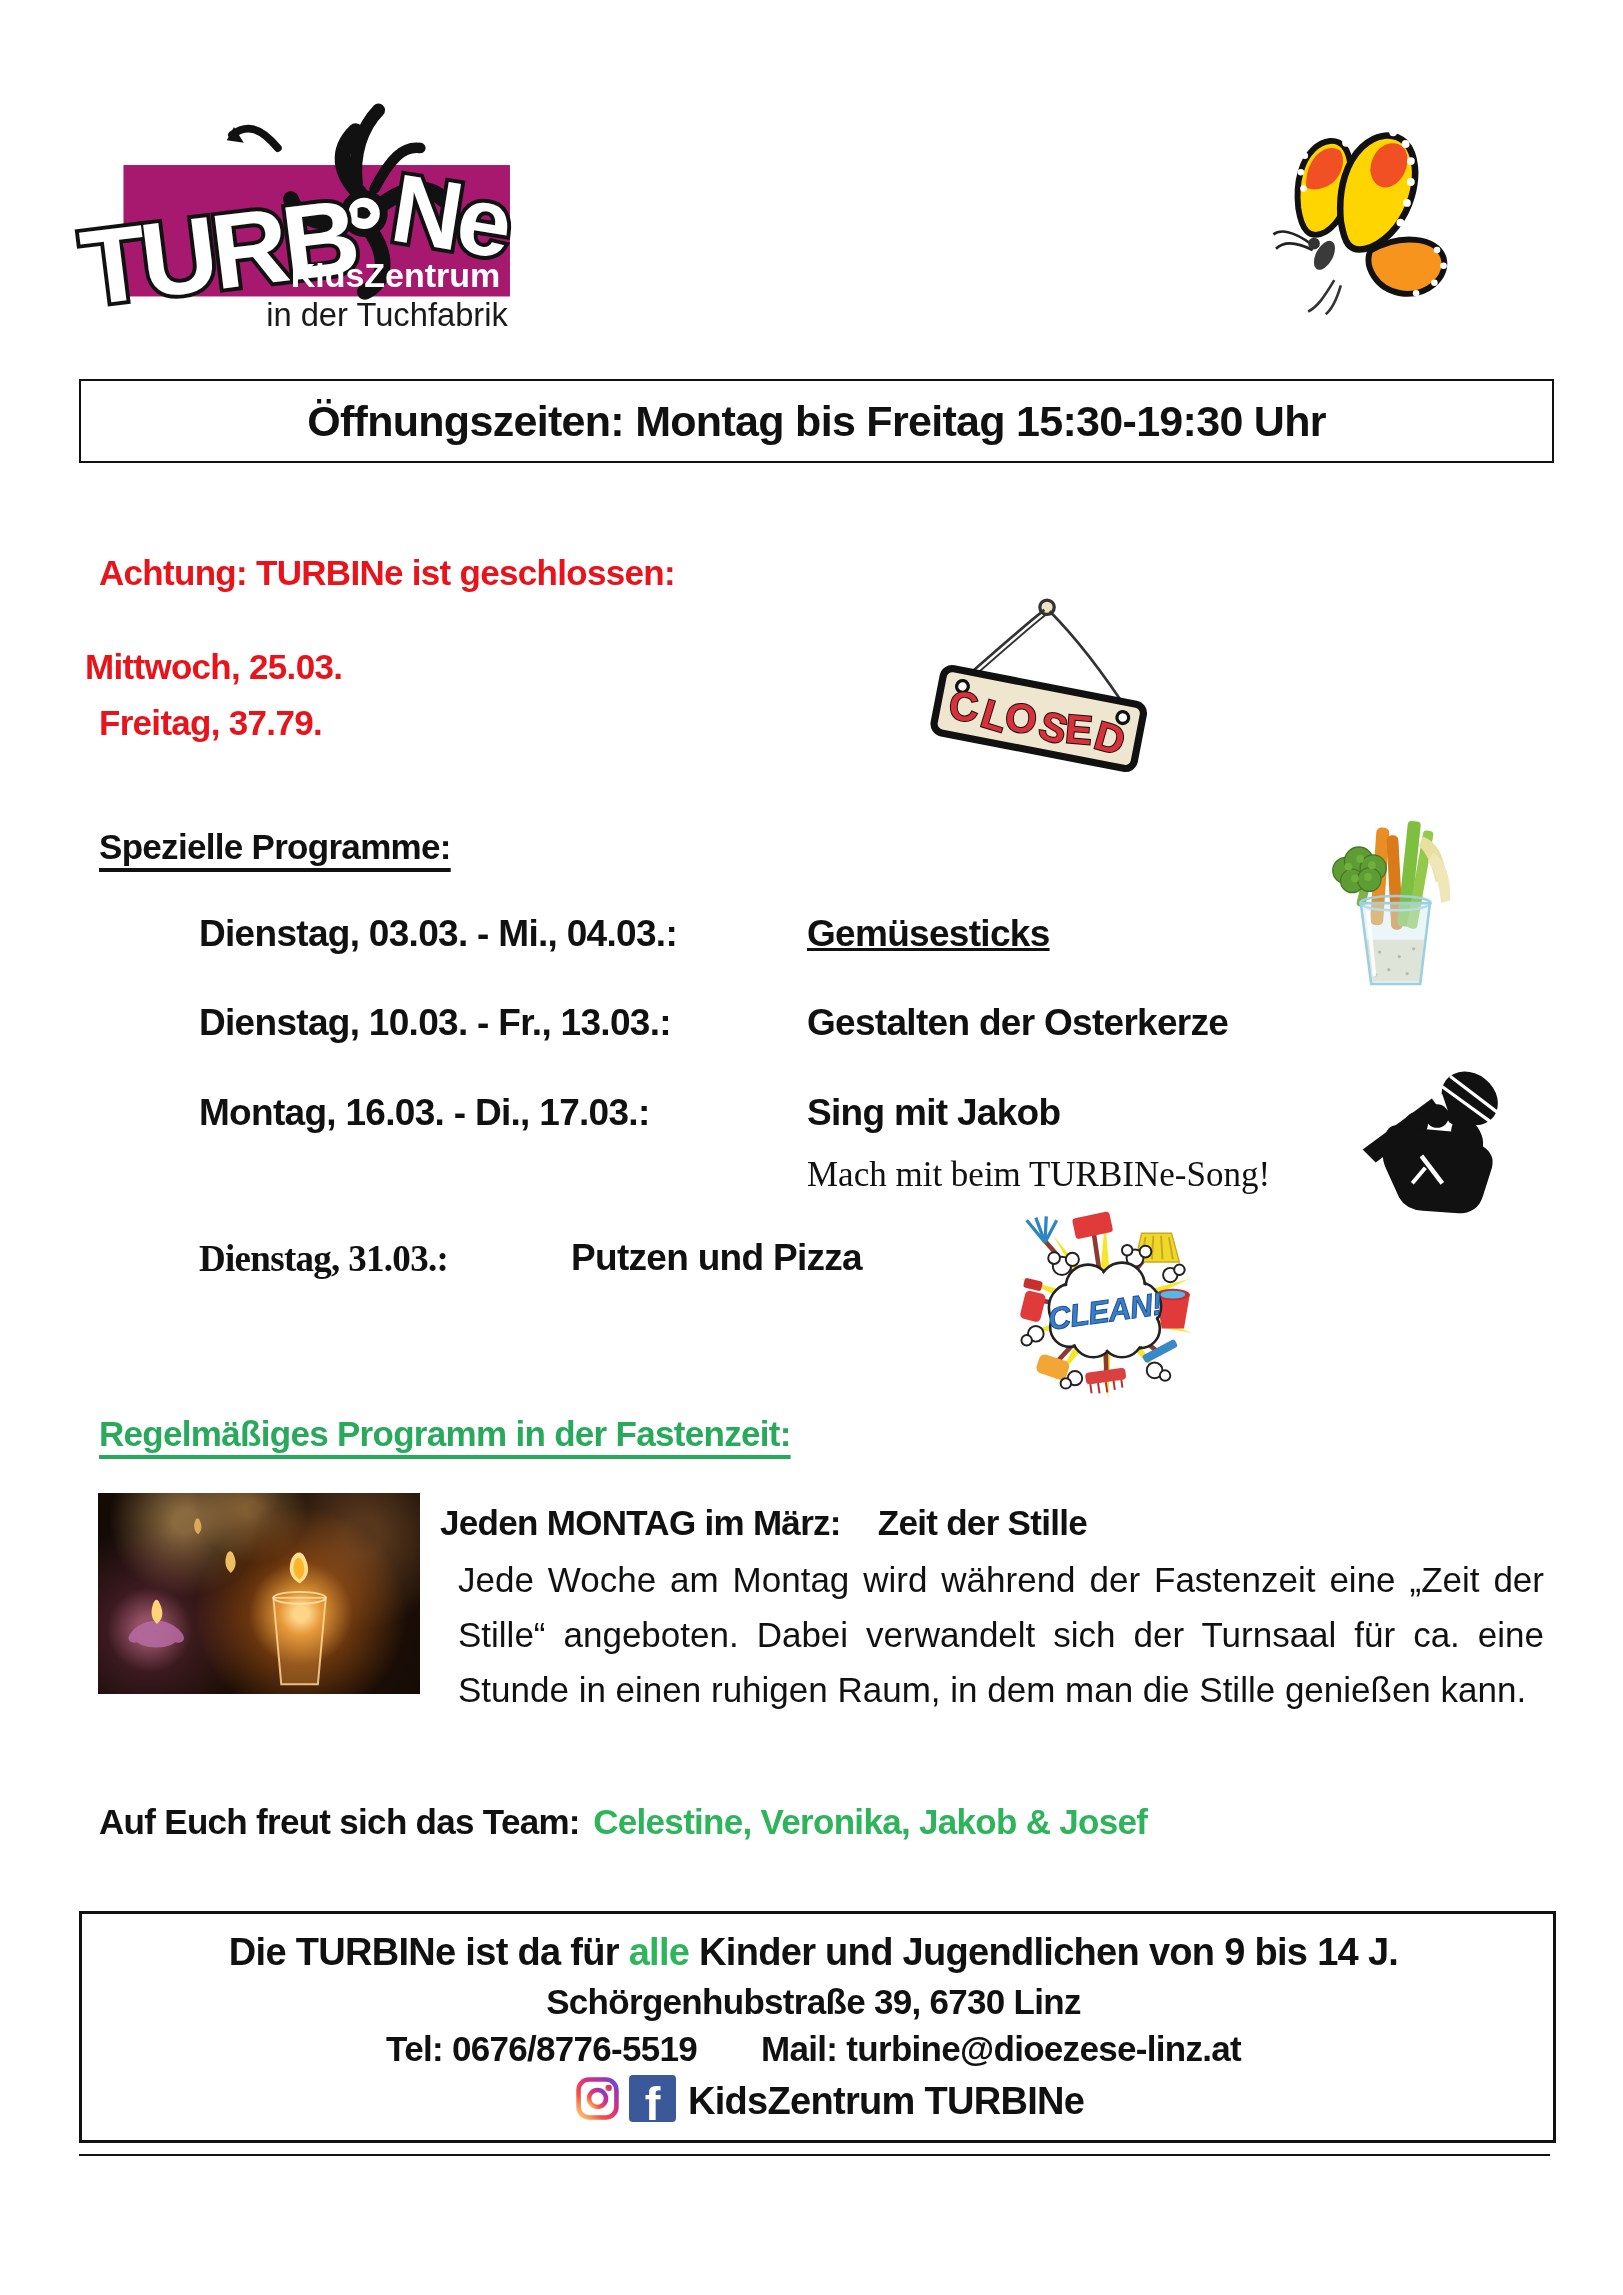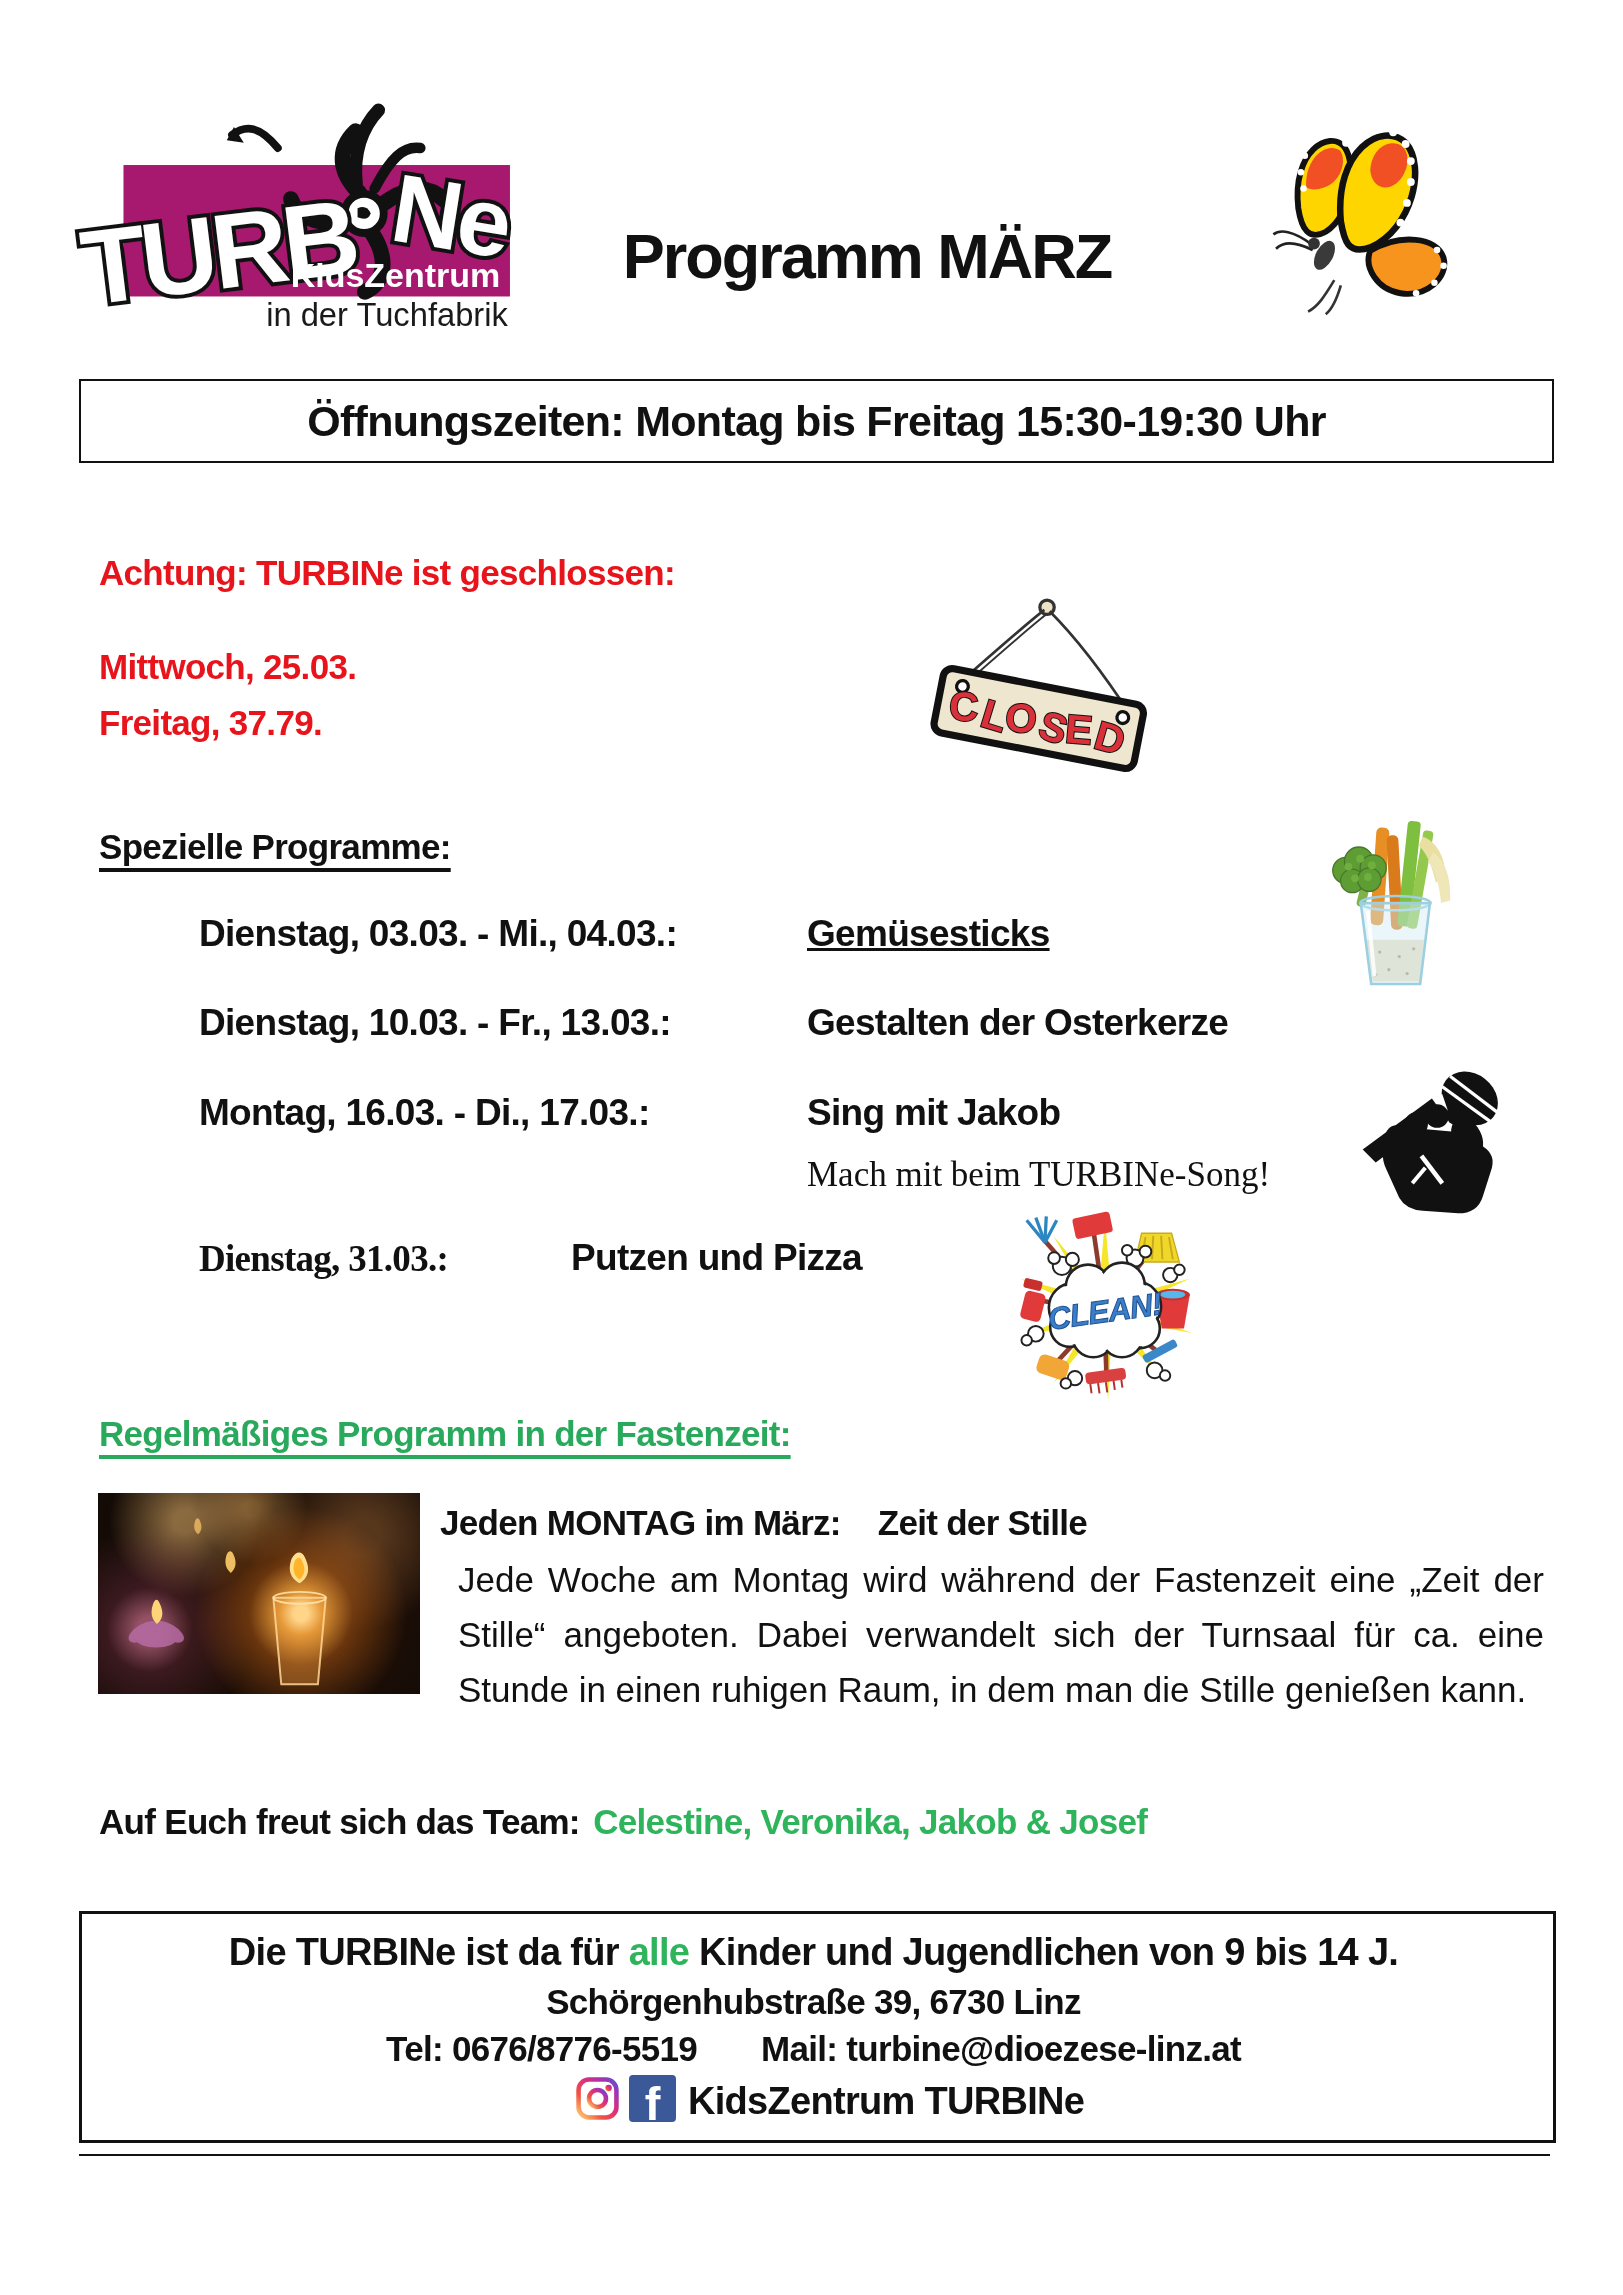--- a/index.html
+++ b/index.html
@@ -54,21 +54,20 @@
     </g>
     <circle cx="462" cy="196" r="30" fill="#fff" stroke="#111" stroke-width="12"></circle>
     <path d="M452 188 q14 -6 20 8 q-4 12 -20 6 z" fill="#111"></path>
 
     <text x="30" y="310" font-size="162" font-weight="bold" letter-spacing="-8" fill="#ffffff" stroke="#111" stroke-width="12" paint-order="stroke" transform="rotate(-7 250 260)">TURB</text>
     <text x="505" y="248" font-size="148" font-weight="bold" letter-spacing="-6" fill="#ffffff" stroke="#111" stroke-width="12" paint-order="stroke" transform="rotate(9 575 200)">Ne</text>
     <text x="510" y="308" font-size="52" font-weight="bold" text-anchor="middle" fill="#ffffff">KidsZentrum</text>
     <text x="497" y="368" font-size="50" text-anchor="middle" fill="#1a1a1a">in der Tuchfabrik</text>
   </svg>
 
-  <div class="abs title" style="left:592px;top:220px;width:550px;text-align:center;">Programm MÄRZ</div>
 
   <svg class="abs" style="left:1272px;top:110px;" width="190" height="216" viewBox="0 0 290 330">
     <path d="M60 205 C 32 184 12 182 2 190" stroke="#222" stroke-width="4" fill="none"></path>
     <path d="M62 214 C 34 200 16 202 6 212" stroke="#222" stroke-width="4" fill="none"></path>
     <path d="M40 150 C 30 62 88 30 110 56 C 130 82 122 162 82 186 C 56 200 45 182 40 150 Z" fill="#FFD500" stroke="#111" stroke-width="9"></path>
     <path d="M52 118 C 50 72 84 48 104 62 C 112 74 109 96 94 110 C 80 122 60 124 52 118 Z" fill="#F05023"></path>
     <path d="M105 170 C 95 62 168 16 204 50 C 236 86 214 182 150 210 C 116 222 110 200 105 170 Z" fill="#FFD500" stroke="#111" stroke-width="10"></path>
     <path d="M150 92 C 152 56 182 42 200 56 C 212 70 208 96 190 112 C 172 126 152 116 150 92 Z" fill="#F05023"></path>
     <path d="M150 215 C 196 188 252 194 262 226 C 270 256 236 286 196 280 C 160 274 140 240 150 215 Z" fill="#F7941D" stroke="#111" stroke-width="9"></path>
     <g fill="#ffffff">
@@ -93,21 +92,21 @@
     <circle cx="64" cy="204" r="9" fill="#333"></circle>
     <path d="M95 260 C 80 285 70 300 55 308" stroke="#333" stroke-width="4" fill="none"></path>
     <path d="M105 268 C 98 292 92 304 82 312" stroke="#333" stroke-width="4" fill="none"></path>
   </svg>
 
   <div class="abs hoursbox">
     <span class="hourstext">Öffnungszeiten: Montag bis Freitag 15:30-19:30 Uhr</span>
   </div>
 
   <div class="abs heading60 red" style="left:99px;top:553px;">Achtung: TURBINe ist geschlossen:</div>
-  <div class="abs heading60 red" style="left:99px;top:647px;">Mittwoch, 25.03.</div>
+  <div class="abs heading60 red" style="left:85px;top:647px;">Mittwoch, 25.03.</div>
   <div class="abs heading60 red" style="left:99px;top:703px;">Freitag, 37.79.</div>
 
   <svg class="abs" style="left:916px;top:589px;" width="249" height="196" viewBox="0 0 380 300">
     <circle cx="200" cy="28" r="11" fill="#EDE4C8" stroke="#333" stroke-width="5"></circle>
     <path d="M70 140 C 120 96 170 52 196 32" stroke="#333" stroke-width="4" fill="none"></path>
     <path d="M74 146 C 124 102 174 58 200 38" stroke="#333" stroke-width="3" fill="none"></path>
     <path d="M204 34 C 250 80 300 150 330 196" stroke="#333" stroke-width="4" fill="none"></path>
     <g transform="rotate(11 185 205)">
       <rect x="30" y="148" width="312" height="100" rx="14" fill="#EFE6D0" stroke="#111" stroke-width="11"></rect>
       <circle cx="62" cy="172" r="9" fill="#fff" stroke="#111" stroke-width="5"></circle>

